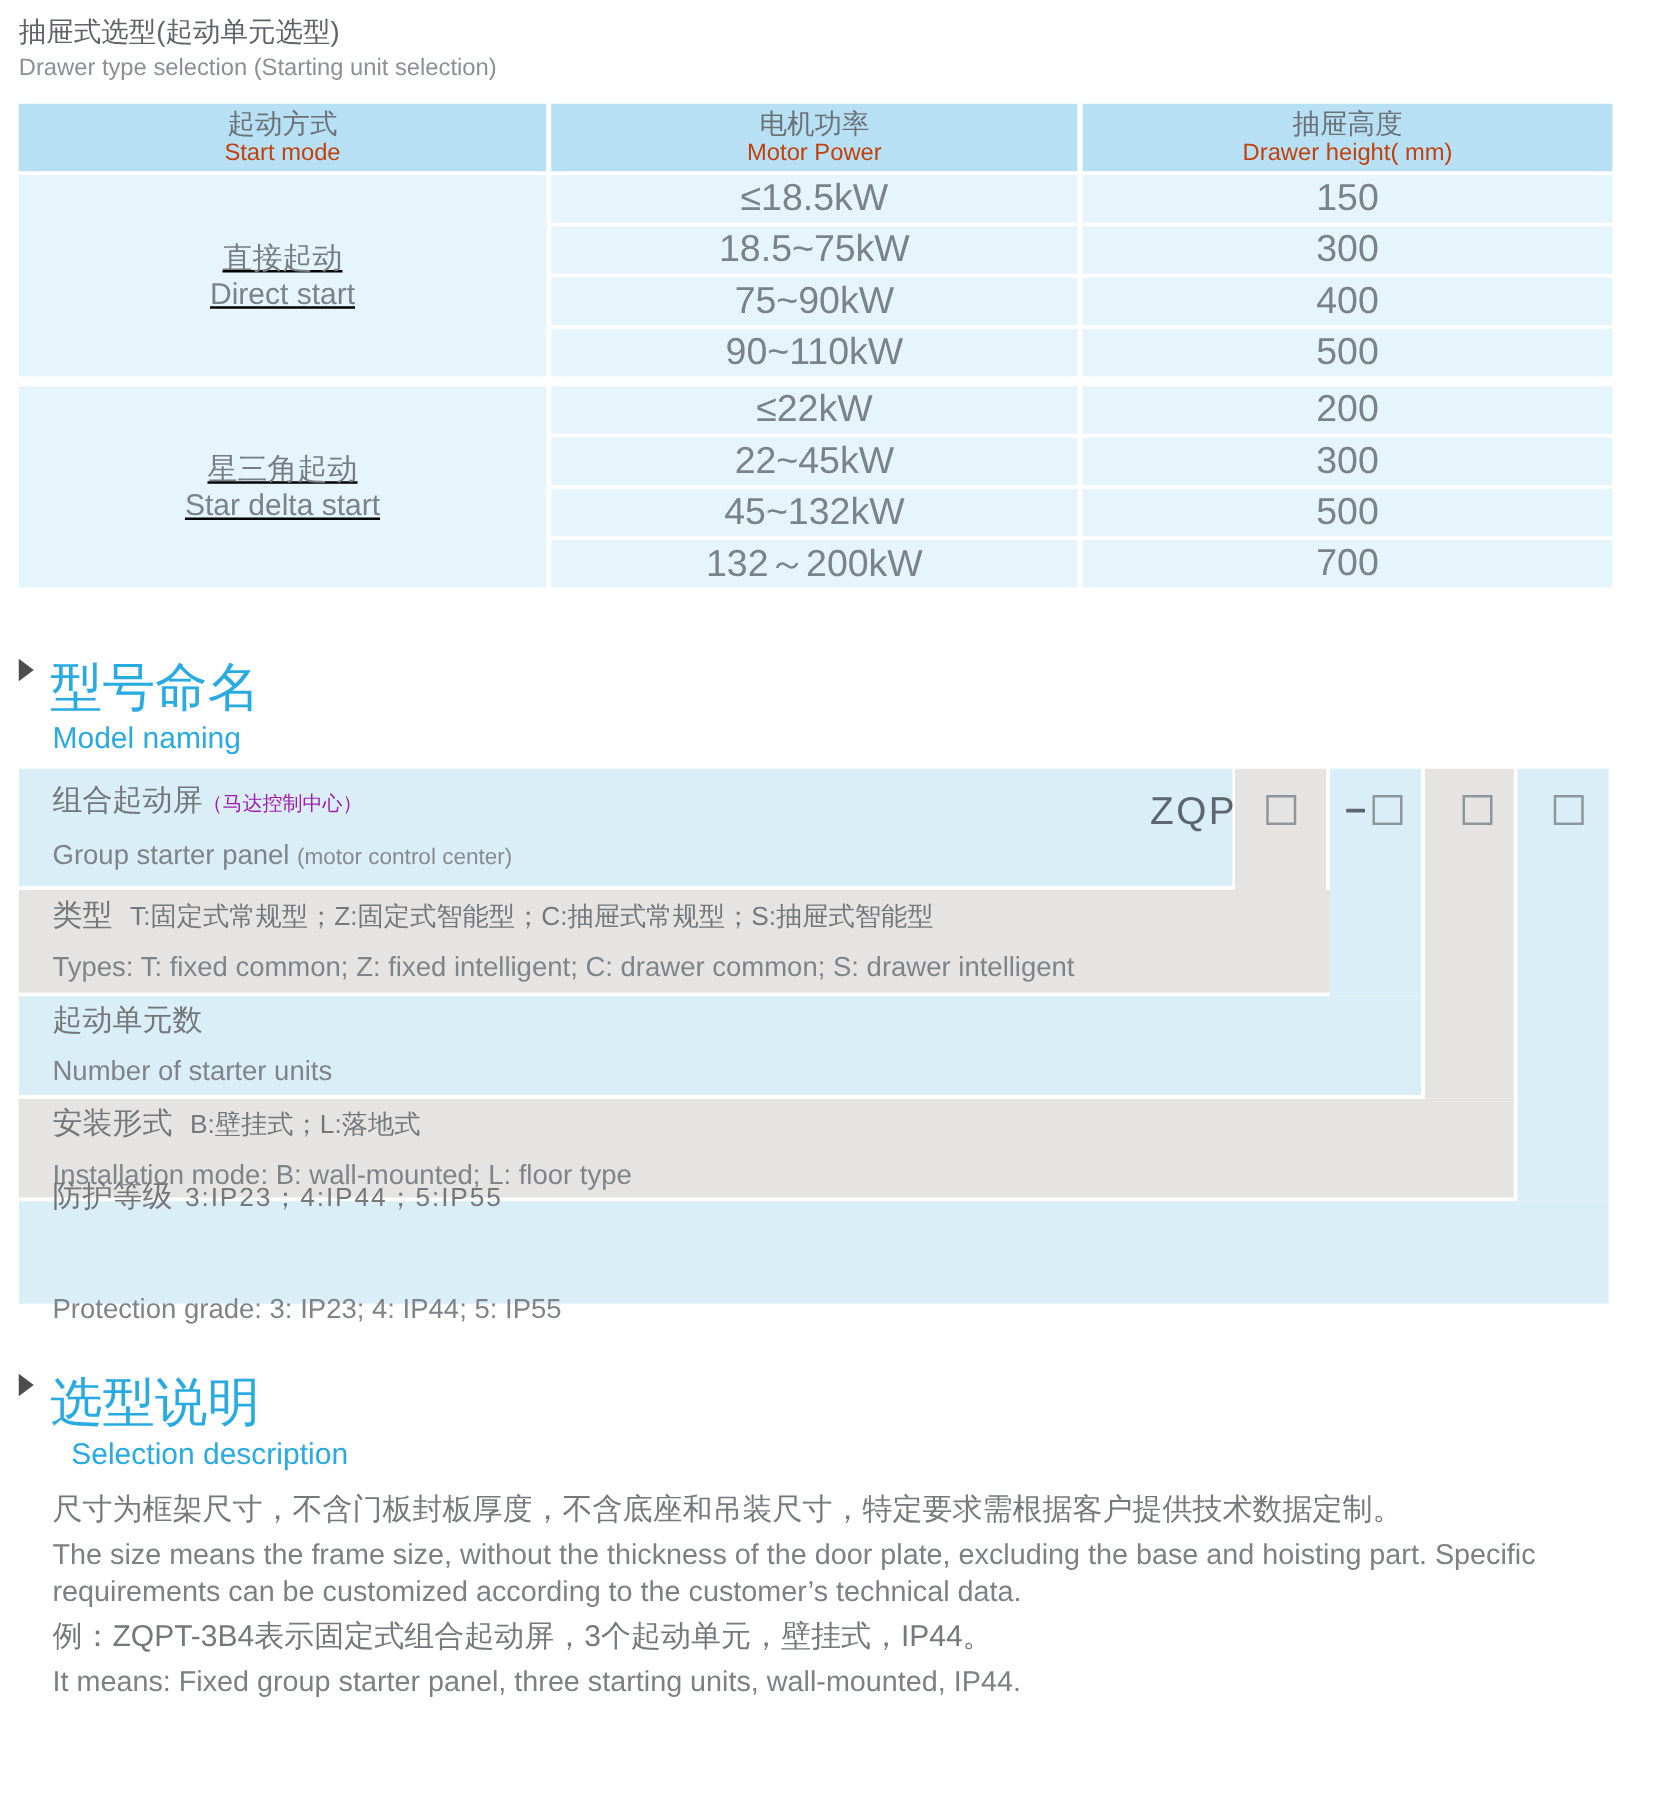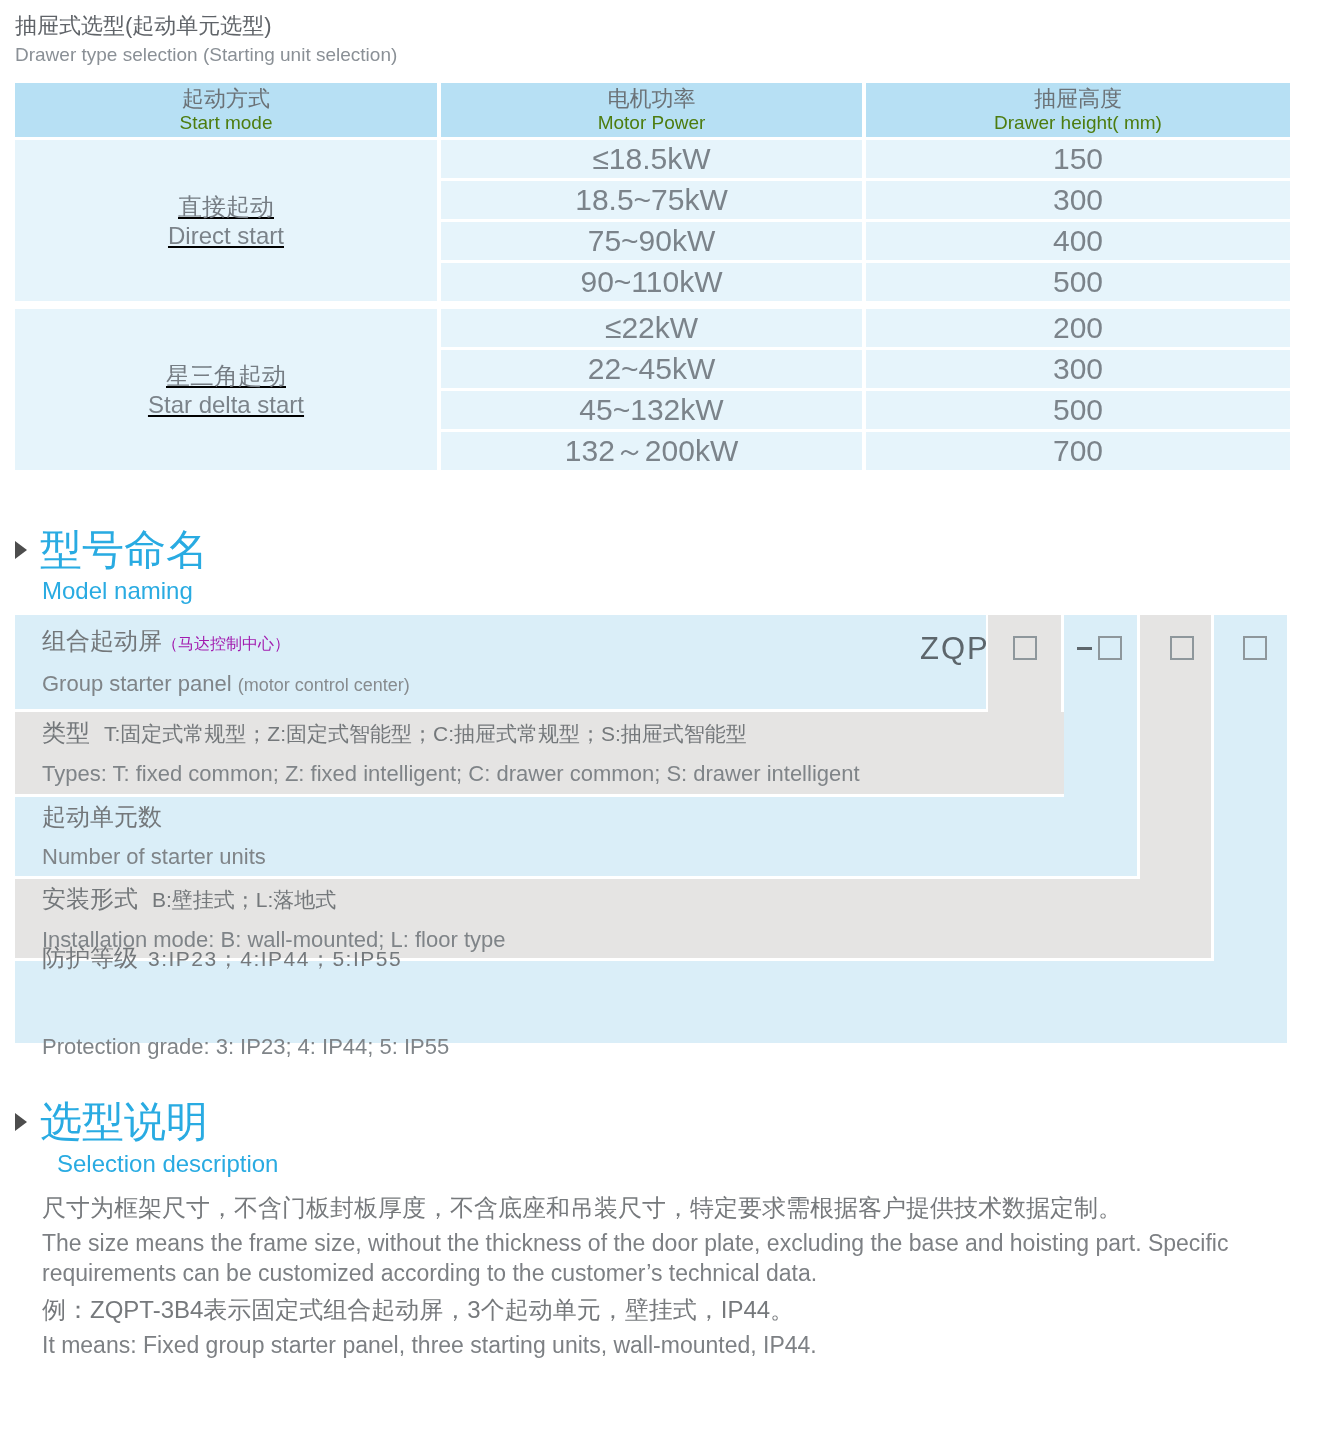--- a/index.html
+++ b/index.html
@@ -11,30 +11,30 @@
   .pt-cn{font-size:22px;color:#5f6368;line-height:28px;}
   .pt-en{font-size:19px;color:#8a9096;line-height:26px;margin-top:2px;}
 
   
   .sel-table{position:absolute;left:15px;top:83px;width:1065px;
              display:grid;grid-template-columns:422px 421px 424px;
              grid-template-rows:54px repeat(4,38px) 2px repeat(4,38px);
              column-gap:4px;row-gap:3px;background:#ffffff;}
   .th{background:#b7e0f4;display:flex;flex-direction:column;align-items:center;justify-content:center;}
   .th-cn{font-size:22px;color:#6b7277;line-height:26px;}
-  .th-en{font-size:19px;color:#4d7c0f;line-height:22px;}
+  .th-en{font-size:19px;color:#c2410c;line-height:22px;}
   .td{background:#e6f4fb;display:flex;align-items:center;justify-content:center;
       font-size:30px;color:#7b838a;}
   .td-mode{background:#e6f4fb;display:flex;flex-direction:column;align-items:center;justify-content:center;text-decoration:underline;}
   .td-mode .m-cn{font-size:24px;color:#767d84;line-height:29px;}
   .td-mode .m-en{font-size:24px;color:#7b838a;line-height:29px;}
   .td-spacer{background:transparent;}
 
   
-  .section-head{position:absolute;display:flex;align-items:center;}
+  .section-head{position:absolute;display:flex;}
   .tri{width:0;height:0;border-left:12px solid #4d4d4d;
        border-top:9px solid transparent;border-bottom:9px solid transparent;margin-right:13px;}
   .head-cn{font-size:42px;color:#29abe2;line-height:46px;}
   .head-en{position:absolute;font-size:24px;color:#29abe2;line-height:28px;}
 
   
   .naming{position:absolute;left:15px;top:615px;width:1272px;height:428px;}
   .nrow{position:absolute;left:0;display:flex;flex-direction:column;justify-content:center;
         box-sizing:border-box;padding-left:27px;}
   .bgblue{background:#daeef8;}

